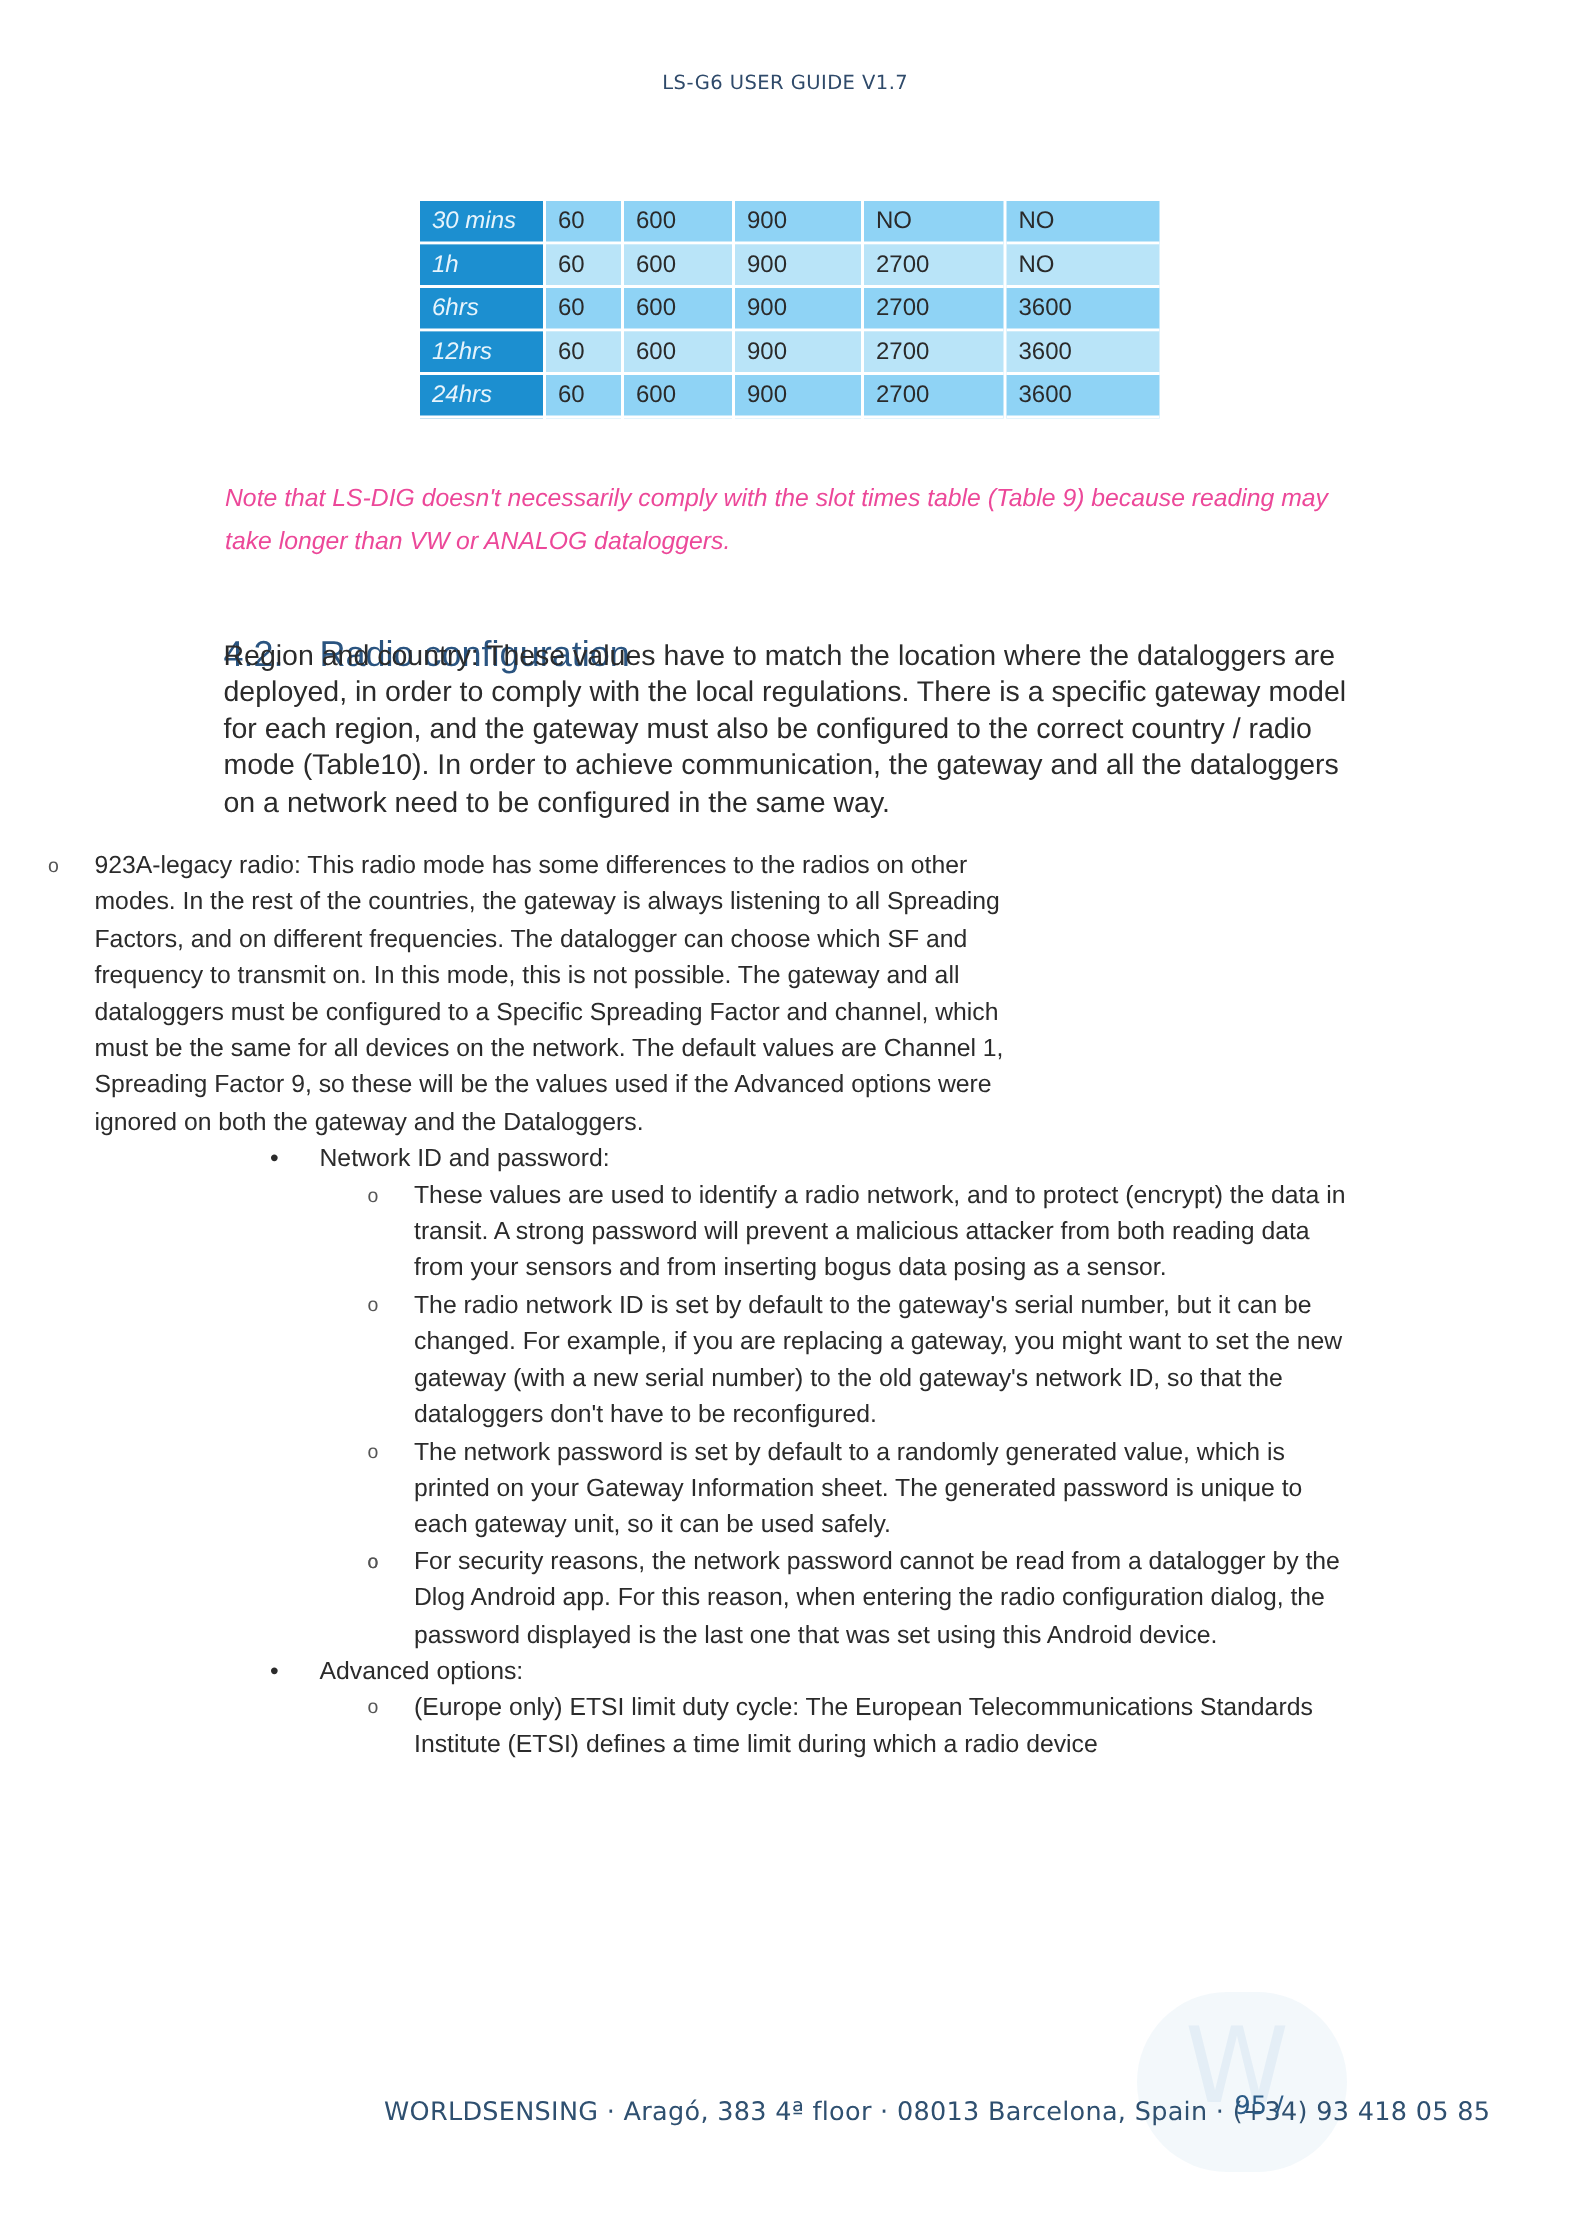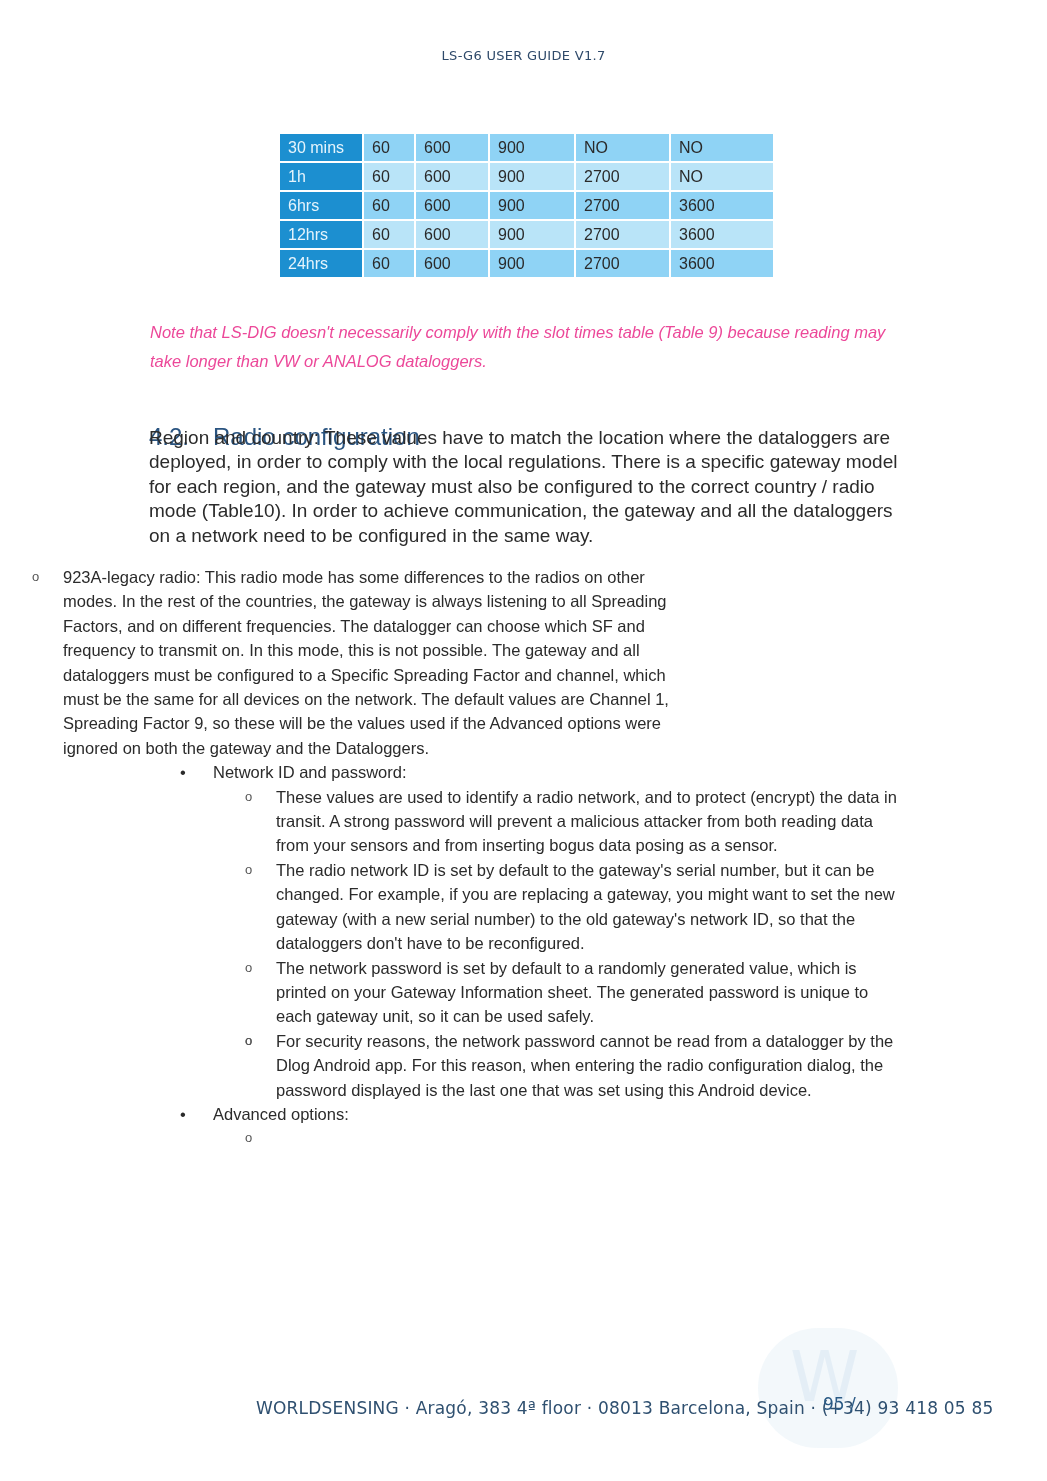--- a/index.html
+++ b/index.html
@@ -3,21 +3,21 @@
 <meta charset="utf-8">
 <style>
   html, body { margin:0; padding:0; background:#ffffff; }
   body { width:1047px; height:1481px; position:relative; overflow:hidden;
          font-family:"Liberation Sans", sans-serif; color:#2b2b2b; }
   .page-header { position:absolute; top:48px; left:0; width:1047px; text-align:center;
          font-family:"DejaVu Sans", sans-serif; font-size:13px; color:#2f4a6a; letter-spacing:0.3px; }
   table.slot { position:absolute; top:134px; left:278px; border-collapse:separate; border-spacing:2px 0;
          font-size:16px; }
   table.slot td { height:27px; padding:0 8px; border-bottom:2px solid #ffffff; }
-  table.slot td.rowhead { background:#1c8fd0; color:#e6f4fc; width:66px; }
+  table.slot td.rowhead { background:#1c8fd0; color:#e6f4fc; width:66px;font-style:italic; }
   table.slot td.c1 { width:34px; } table.slot td.c2 { width:56px; } table.slot td.c3 { width:68px; }
   table.slot td.c4 { width:77px; } table.slot td.c5 { width:86px; }
   table.slot tr:nth-child(odd) td.cell { background:#8fd3f5; color:#2a2a2a; }
   table.slot tr:nth-child(even) td.cell { background:#b9e4f8; color:#2a2a2a; }
   .note { position:absolute; top:318px; left:150px; width:750px; color:#ec4899; font-style:italic;
           font-size:16.5px; line-height:29px; }
   .section-title { position:absolute; top:388px; left:149px; font-family:Liberation Sans, sans-serif;
           font-size:24px; color:#2a5480;margin-top:35px; }
   .section-title .num { display:inline-block; width:64px; }
   .para { position:absolute; top:426px; left:149px; width:760px; font-size:19px; line-height:24.4px; }
@@ -115,19 +115,19 @@
         <li><span class="bullet2">o</span><span>The radio network ID is set by default to the gateway's serial number, but it can be changed. For example, if you are replacing a gateway, you might want to set the new gateway (with a new serial number) to the old gateway's network ID, so that the dataloggers don't have to be reconfigured.</span></li>
         <li><span class="bullet2">o</span><span>The network password is set by default to a randomly generated value, which is printed on your Gateway Information sheet. The generated password is unique to each gateway unit, so it can be used safely.</span></li>
         <li><span class="bullet2">o</span></li>
         <li><span class="bullet2">o</span><span>For security reasons, the network password cannot be read from a datalogger by the Dlog Android app. For this reason, when entering the radio configuration dialog, the password displayed is the last one that was set using this Android device.</span></li>
       </ul>
   </li>
   <li>
     <span class="bullet">•</span>
     <span>Advanced options:</span>
     <ul class="lvl2" id="advanced-items">
-        <li><span class="bullet2">o</span></li>
+        <li><span class="bullet2">o</span><span>(Europe only) ETSI limit duty cycle: The European Telecommunications Standards Institute (ETSI) defines a time limit during which a radio device</span></li>
       </ul>
   </li>
 </ul>
 
 <div class="footer">WORLDSENSING · Aragó, 383 4ª floor · 08013 Barcelona, Spain · (+34) 93 418 05 85</div>
 <div class="page-num">95 /</div>
 
 </body></html>

